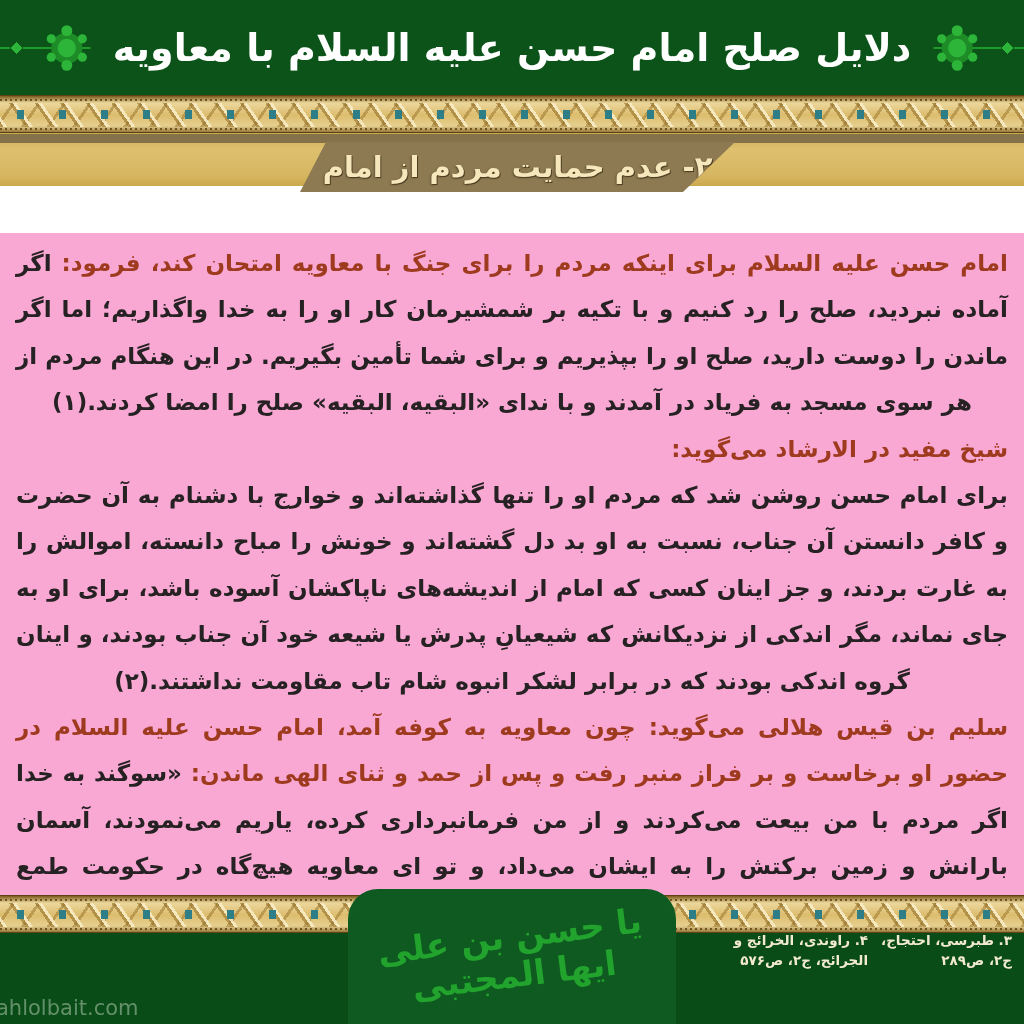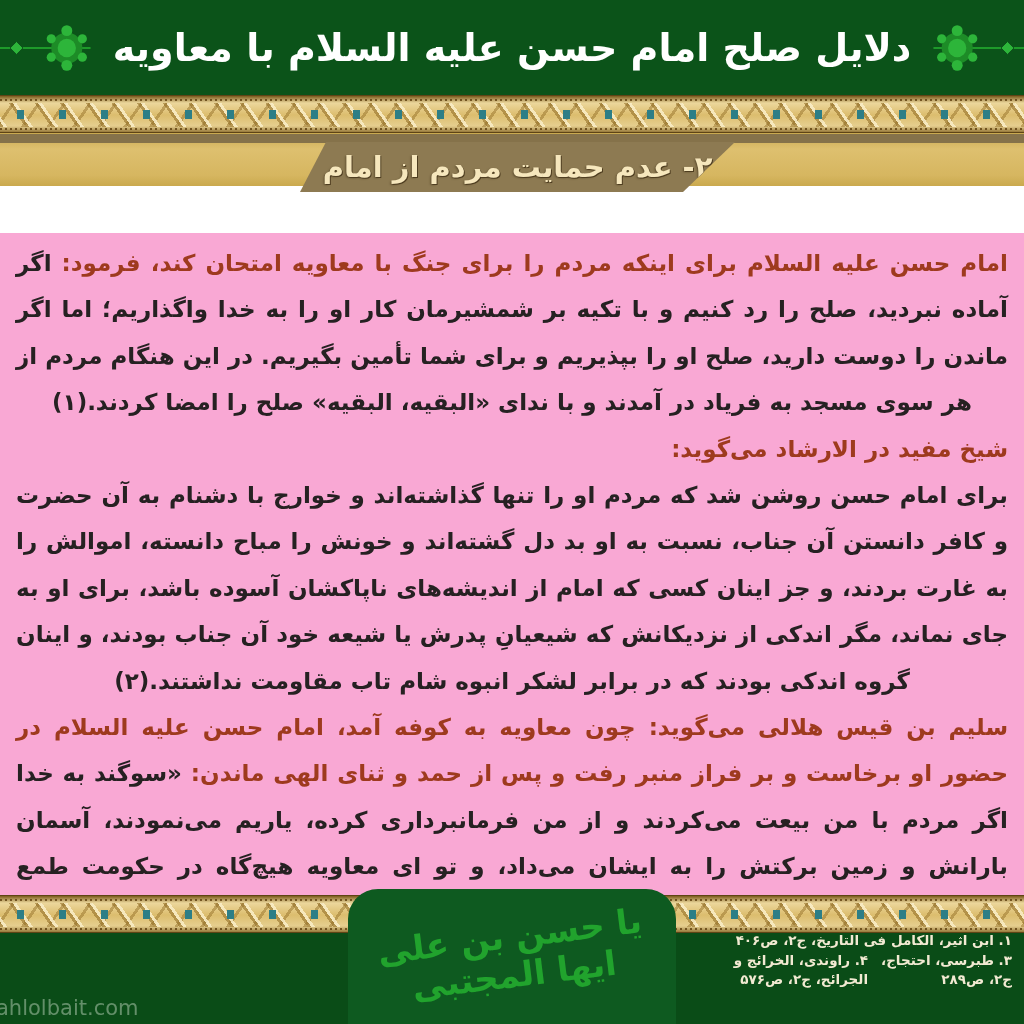--- a/index.html
+++ b/index.html
@@ -140,21 +140,20 @@
   <div class="border-strip strip-bottom"></div>
 
   <div class="green-bottom"></div>
 
   <div class="callig-box">
     <div class="callig-text">یا حسن بن علی ایها المجتبی</div>
   </div>
 
   <div class="footnotes">
     <div class="fn-row">
-      <span>۱. ابن اثیر، الکامل فی التاریخ، ج۲، ص۴۰۶</span>
     </div>
     <div class="fn-row">
       <span>۳. طبرسی، احتجاج، ج۲، ص۲۸۹</span>
       <span>۴. راوندی، الخرائج و الجرائح، ج۲، ص۵۷۶</span>
     </div>
 
   </div>
 
   <div class="watermark">ahlolbait.com</div>
 

